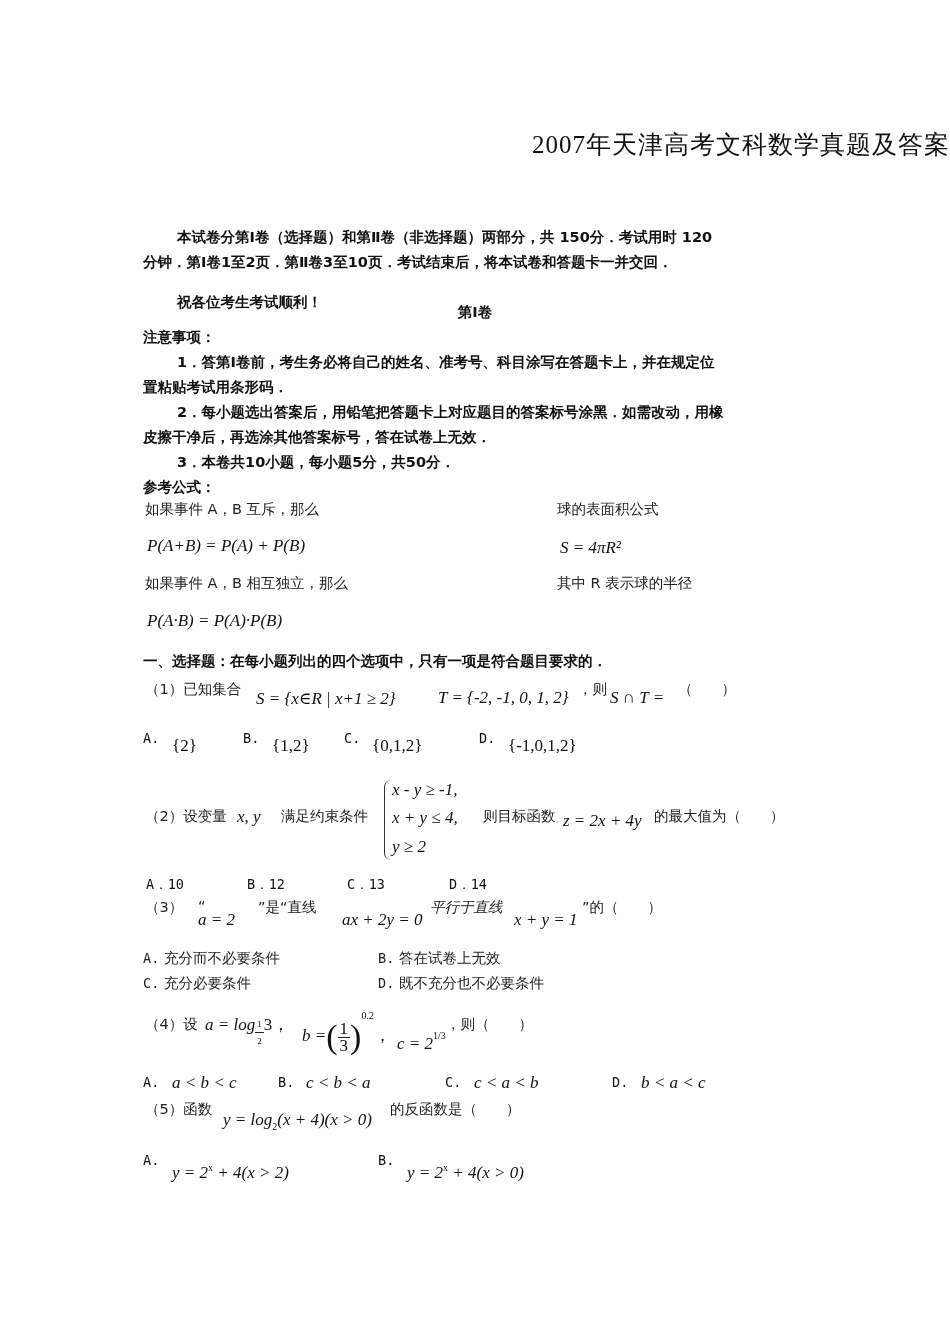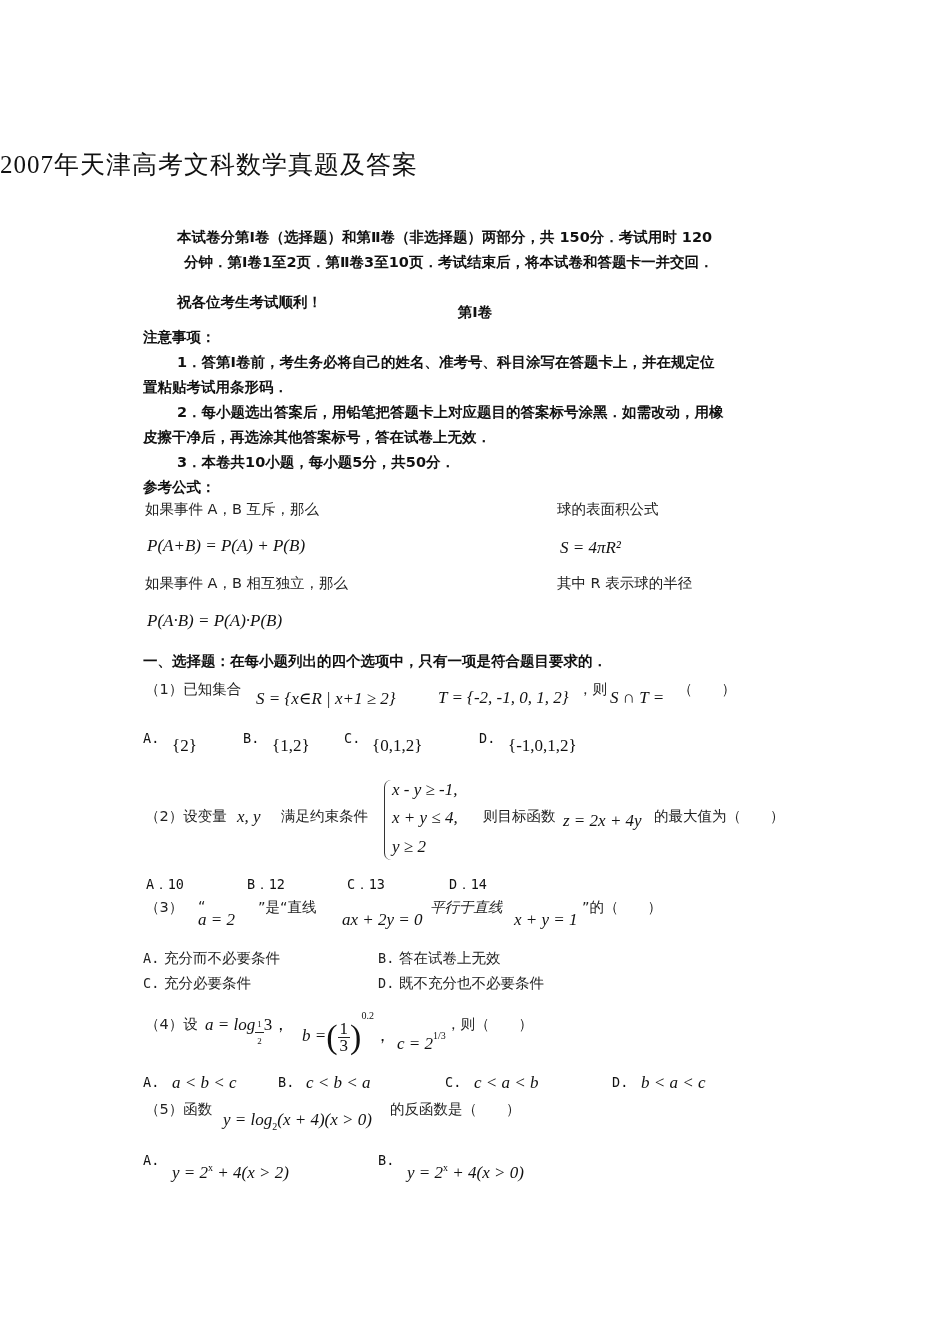--- a/index.html
+++ b/index.html
@@ -1,40 +1,40 @@
 <!DOCTYPE html>
 <html><head>
 <meta charset="utf-8">
 <style>
   html,body{margin:0;padding:0;background:#fff;}
   body{width:950px;height:1344px;position:relative;overflow:hidden;color:#111;
        font-family:"DejaVu Serif","Liberation Serif",serif;font-size:15px;}
   .abs{position:absolute;white-space:nowrap;}
-  .title{top:148px;left:0;width:950px;text-align:left;font-size:25px;
+  .title{top:128px;left:0;width:950px;text-align:right;font-size:25px;
          font-family:"Liberation Serif","DejaVu Serif",serif;letter-spacing:1px;}
   .bold{font-weight:bold;font-family:"DejaVu Sans","Liberation Sans",sans-serif;font-size:14.5px;}
   .reg{font-family:"DejaVu Sans","Liberation Sans",sans-serif;font-size:14.5px;color:#222;}
   .math{font-family:"Liberation Serif","DejaVu Serif",serif;font-style:italic;font-size:17px;}
   .math .n{font-style:normal;}
   .sup{font-size:10px;vertical-align:7px;font-style:normal;}
   .sub{font-size:10px;vertical-align:-5px;font-style:normal;}
   .opt{font-family:"DejaVu Sans Mono","Liberation Mono",monospace;font-size:13.5px;}
   .brace-sys{position:absolute;border-left:1.5px solid #333;border-radius:8px 0 0 8px;}
   .frac{display:inline-block;vertical-align:middle;text-align:center;font-style:normal;}
   .frac span{display:block;line-height:16px;}
   .frac .num{border-bottom:1px solid #222;padding:0 2px;}
   .paren-big{font-size:34px;font-style:normal;font-weight:lighter;vertical-align:middle;}
 </style>
 </head>
 <body>
 
 <div class="abs title">2007年天津高考文科数学真题及答案</div>
 
 <div class="abs bold" style="top:228px;left:177px;">本试卷分第Ⅰ卷（选择题）和第Ⅱ卷（非选择题）两部分，共 150分．考试用时 120</div>
-<div class="abs bold" style="top:253px;left:143px;margin-left:41px;">分钟．第Ⅰ卷1至2页．第Ⅱ卷3至10页．考试结束后，将本试卷和答题卡一并交回．</div>
+<div class="abs bold" style="top:253px;left:143px;">分钟．第Ⅰ卷1至2页．第Ⅱ卷3至10页．考试结束后，将本试卷和答题卡一并交回．</div>
 <div class="abs bold" style="top:293px;left:177px;">祝各位考生考试顺利！</div>
 
 <div class="abs bold" style="top:303px;left:0;width:950px;text-align:center;">第Ⅰ卷</div>
 
 <div class="abs bold" style="top:328px;left:143px;">注意事项：</div>
 <div class="abs bold" style="top:353px;left:177px;">1．答第Ⅰ卷前，考生务必将自己的姓名、准考号、科目涂写在答题卡上，并在规定位</div>
 <div class="abs bold" style="top:378px;left:143px;">置粘贴考试用条形码．</div>
 <div class="abs bold" style="top:403px;left:177px;">2．每小题选出答案后，用铅笔把答题卡上对应题目的答案标号涂黑．如需改动，用橡</div>
 <div class="abs bold" style="top:428px;left:143px;">皮擦干净后，再选涂其他答案标号，答在试卷上无效．</div>
 <div class="abs bold" style="top:453px;left:177px;">3．本卷共10小题，每小题5分，共50分．</div>

